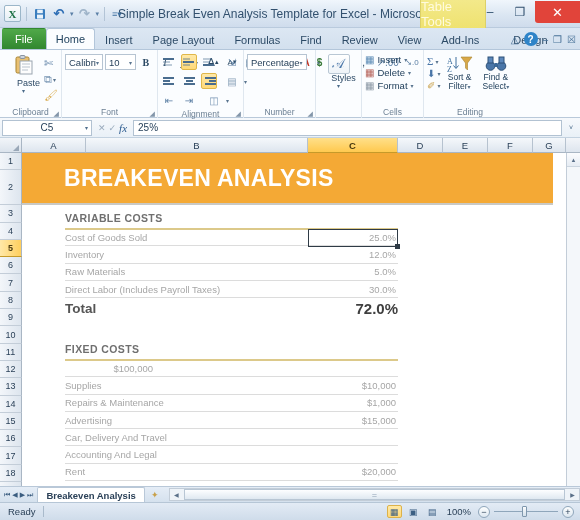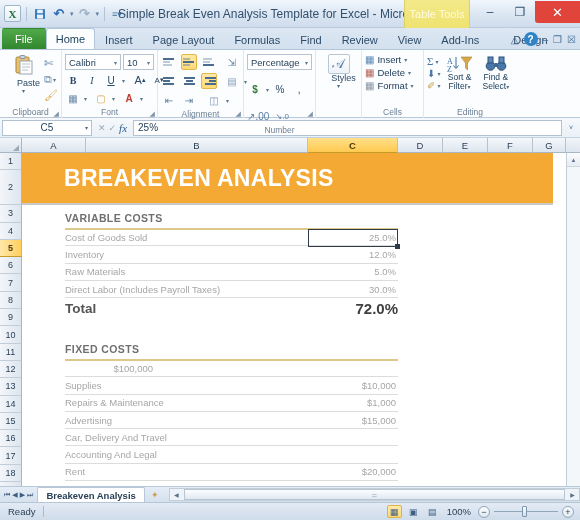--- a/index.html
+++ b/index.html
@@ -42,23 +42,23 @@
   .qat-redo { color: #9fb4c9; font-size: 13px; font-weight: bold; }
   .qat-caret { font-size: 7px; color: #5a7fa6; }
   .qat-more { font-size: 9px; color: #3c6fa0; padding: 0 2px; }
 
   .title-text {
     position: absolute; left: 0; right: 0; text-align: center;
     font-size: 12px; color: #32506e; pointer-events: none;
     font-family: "Liberation Sans", sans-serif;
   }
   .ctx-tab {
-    position: absolute; left: 404px; top: 0px; width: 66px; height: 28px;
+    position: absolute; left: 420px; top: 0px; width: 66px; height: 28px;
     background: linear-gradient(180deg,#f3e98a 0%, #efe270 100%);
-    color: #fffbdd; font-size: 11px; display: flex;
+    color: #fffbdd; font-size: 13px; display: flex;
     align-items: center; justify-content: center;
     border-left: 1px solid #dcd068; border-right: 1px solid #dcd068;
   }
   .wincontrols { position: absolute; right: 0; top: 0; display: flex; height: 28px; }
   .wc { width: 30px; height: 22px; margin-top: 1px; display: flex;
         align-items: center; justify-content: center; font-size: 12px; color: #31506f; }
   .wc-close { width: 45px; height: 22px; background: #e1443a; color: #fff;
               border-radius: 0 0 0 3px; font-size: 13px; }
 
   
@@ -402,21 +402,21 @@
           <div class="cs-row">
             <span class="ico" style="color:#d8a848">🖌</span>
           </div>
         </div>
       </div>
       <div class="rgroup-label">Clipboard</div>
       <span class="dlg">◢</span>
     </div>
 
     <div class="rgroup" style="width:96px">
-      <div class="rgroup-body" style="flex-direction:column;gap:2px;width:100%">
+      <div class="rgroup-body" style="flex-direction:row;gap:2px;width:100%">
         <div class="row" style="width:100%;gap:2px">
           <div class="fontbox" style="flex:1">
             <span>Calibri</span>
             <span class="mini-caret">▾</span>
           </div>
           <div class="fontbox" style="width:31px">
             <span>10</span>
             <span class="mini-caret">▾</span>
           </div>
         </div>
@@ -519,21 +519,21 @@
             <span style="color:#7a97b5;font-size:10px">◫</span>
           </div>
           <span class="mini-caret">▾</span>
         </div>
       </div>
       <div class="rgroup-label">Alignment</div>
       <span class="dlg">◢</span>
     </div>
 
     <div class="rgroup" style="width:72px">
-      <div class="rgroup-body" style="flex-direction:column;gap:11px;width:100%">
+      <div class="rgroup-body" style="flex-direction:row;gap:5px;width:100%">
         <div class="fontbox" style="width:100%">
           <span>Percentage</span>
           <span class="mini-caret">▾</span>
         </div>
         <div class="row" style="gap:3px">
           <div class="btn" style="color:#3a7a3a;font-weight:bold">$</div>
           <span class="mini-caret">▾</span>
           <div class="btn" style="color:#2b4964">%</div>
           <div class="btn" style="color:#2b4964">,</div>
         </div>

